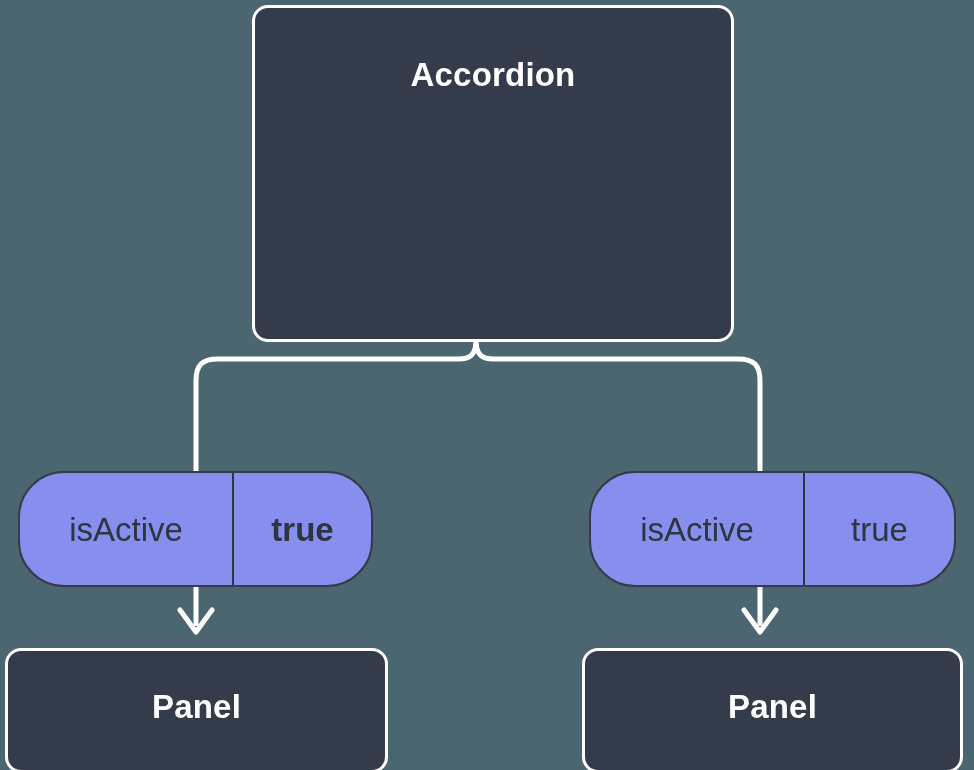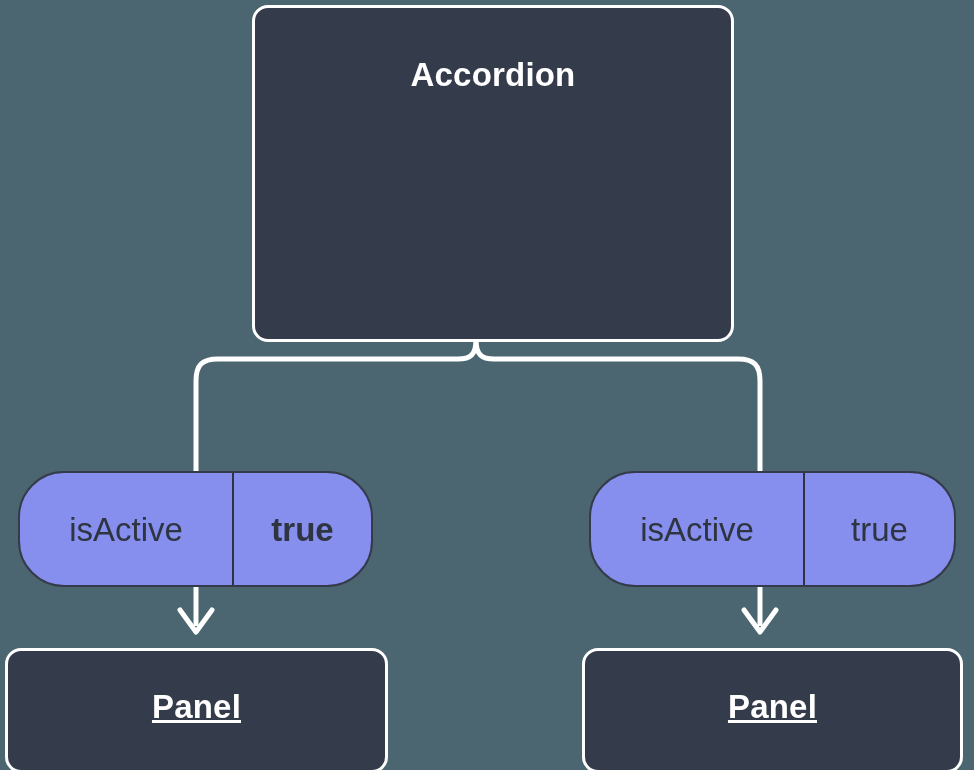--- a/index.html
+++ b/index.html
@@ -142,21 +142,20 @@
   #panel-right {
     left: 582px;
     top: 648px;
     width: 381px;
     height: 125px;
     justify-content: center;
   }
   #panel-left .node-title,
   #panel-right .node-title {
     margin-bottom: 9px;
-    text-decoration: underline;
   }
 </style>
 </head>
 <body>
 
 <div id="stage">
 
   <svg id="connectors" viewBox="0 0 974 770" width="974" height="770" aria-hidden="true">
 
     <path d="M 476,269 L 476,340" fill="none" stroke="#ffffff" stroke-width="5" stroke-linecap="butt"></path>

